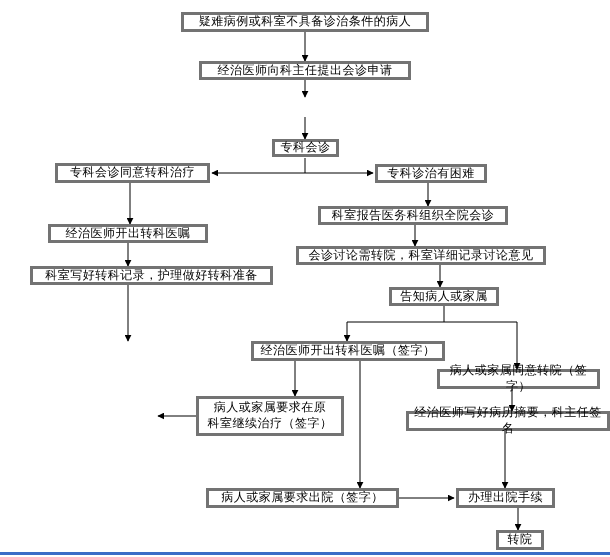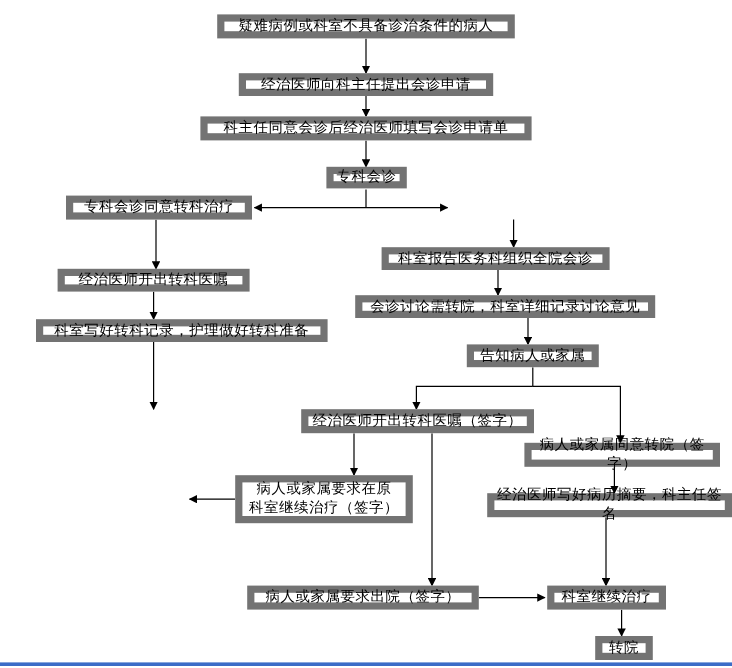--- a/index.html
+++ b/index.html
@@ -19,21 +19,21 @@
     position: absolute;
     left: 0;
     top: 0;
     width: 610px;
     height: 557px;
     pointer-events: none;
   }
   .node {
     position: absolute;
     box-sizing: border-box;
-    border: 6px solid #737373;
+    border: 3px solid #737373;
     background: #ffffff;
     color: #000000;
     font-size: 12px;
     line-height: 1.3;
     display: flex;
     align-items: center;
     justify-content: center;
     text-align: center;
     white-space: pre-line;
     letter-spacing: 0.5px;
@@ -83,26 +83,26 @@
       <path d="M505,431 V488" marker-end="url(#arr)"></path>
       <path d="M399,498 H454" marker-end="url(#arr)"></path>
       <path d="M518,508 V530" marker-end="url(#arr)"></path>
     </g>
   </svg>
 
   <div class="node" style="left:181px;top:12px;width:248px;height:20px">疑难病例或科室不具备诊治条件的病人</div>
 
   <div class="node" style="left:199px;top:61px;width:212px;height:19px">经治医师向科主任提出会诊申请</div>
 
-  <div class="node" style="left:167px;top:97px;width:276px;height:20px">科主任同意会诊后经治医师填写会诊申请单</div>
 
   <div class="node" style="left:272px;top:139px;width:67px;height:18px">专科会诊</div>
 
   <div class="node" style="left:55px;top:163px;width:155px;height:20px">专科会诊同意转科治疗</div>
 
+  <div class="node" style="left:375px;top:164px;width:112px;height:19px">专科诊治有困难</div>
 
   <div class="node" style="left:48px;top:224px;width:160px;height:19px">经治医师开出转科医嘱</div>
 
   <div class="node" style="left:318px;top:206px;width:190px;height:19px">科室报告医务科组织全院会诊</div>
 
   <div class="node" style="left:296px;top:246px;width:250px;height:19px">会诊讨论需转院，科室详细记录讨论意见</div>
 
   <div class="node" style="left:30px;top:266px;width:243px;height:19px">科室写好转科记录，护理做好转科准备</div>
 
   <div class="node" style="left:389px;top:287px;width:110px;height:19px">告知病人或家属</div>
@@ -113,19 +113,19 @@
   <div class="node" style="left:437px;top:369px;width:163px;height:20px">病人或家属同意转院（签字）</div>
 
   <div class="node" style="left:196px;top:396px;width:148px;height:40px">病人或家属要求在原
 科室继续治疗（签字）</div>
 
 
   <div class="node" style="left:406px;top:411px;width:204px;height:20px">经治医师写好病历摘要，科主任签名</div>
 
   <div class="node" style="left:206px;top:488px;width:193px;height:20px">病人或家属要求出院（签字）</div>
 
-  <div class="node" style="left:456px;top:488px;width:99px;height:20px">科室继续治疗</div>
+  <div class="node" style="left:456px;top:488px;width:99px;height:20px">办理出院手续</div>
 
   <div class="node" style="left:496px;top:530px;width:48px;height:20px">转院</div>
 
   <div class="bottom-bar"></div>
 
 </div>
 
 </body></html>

